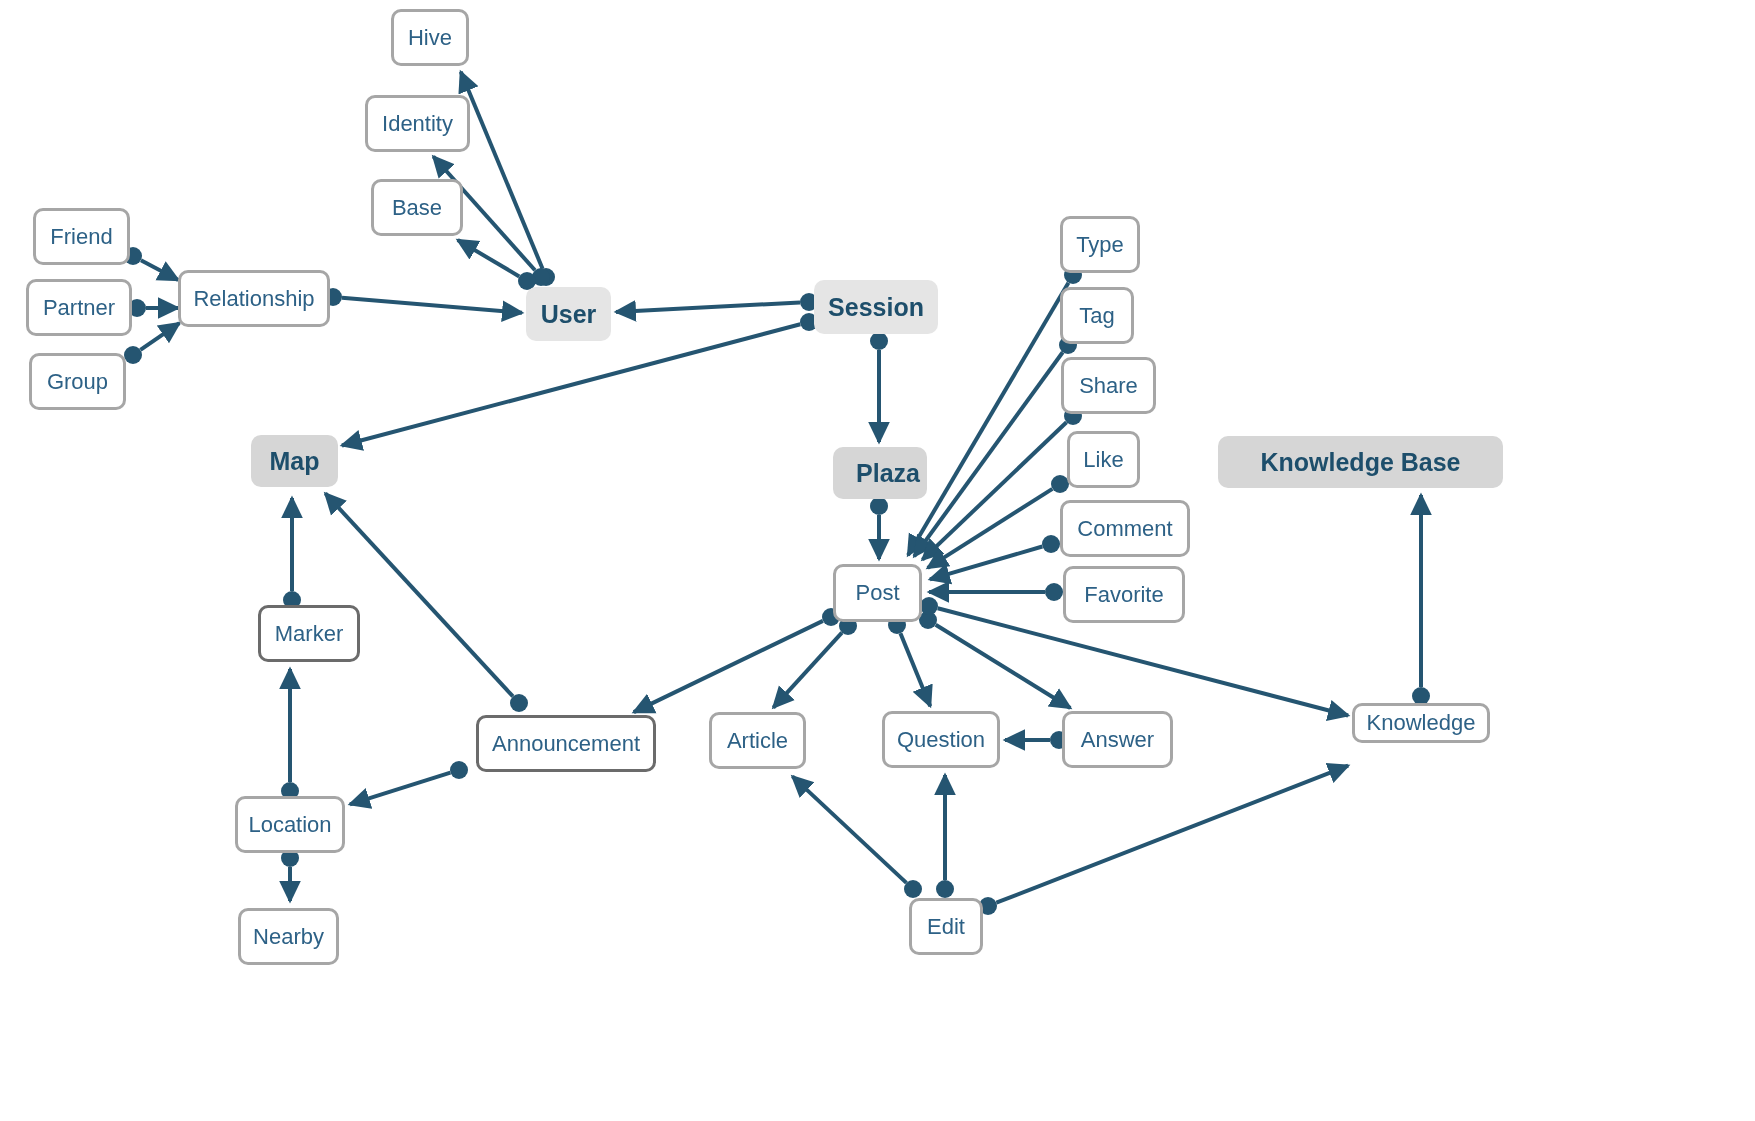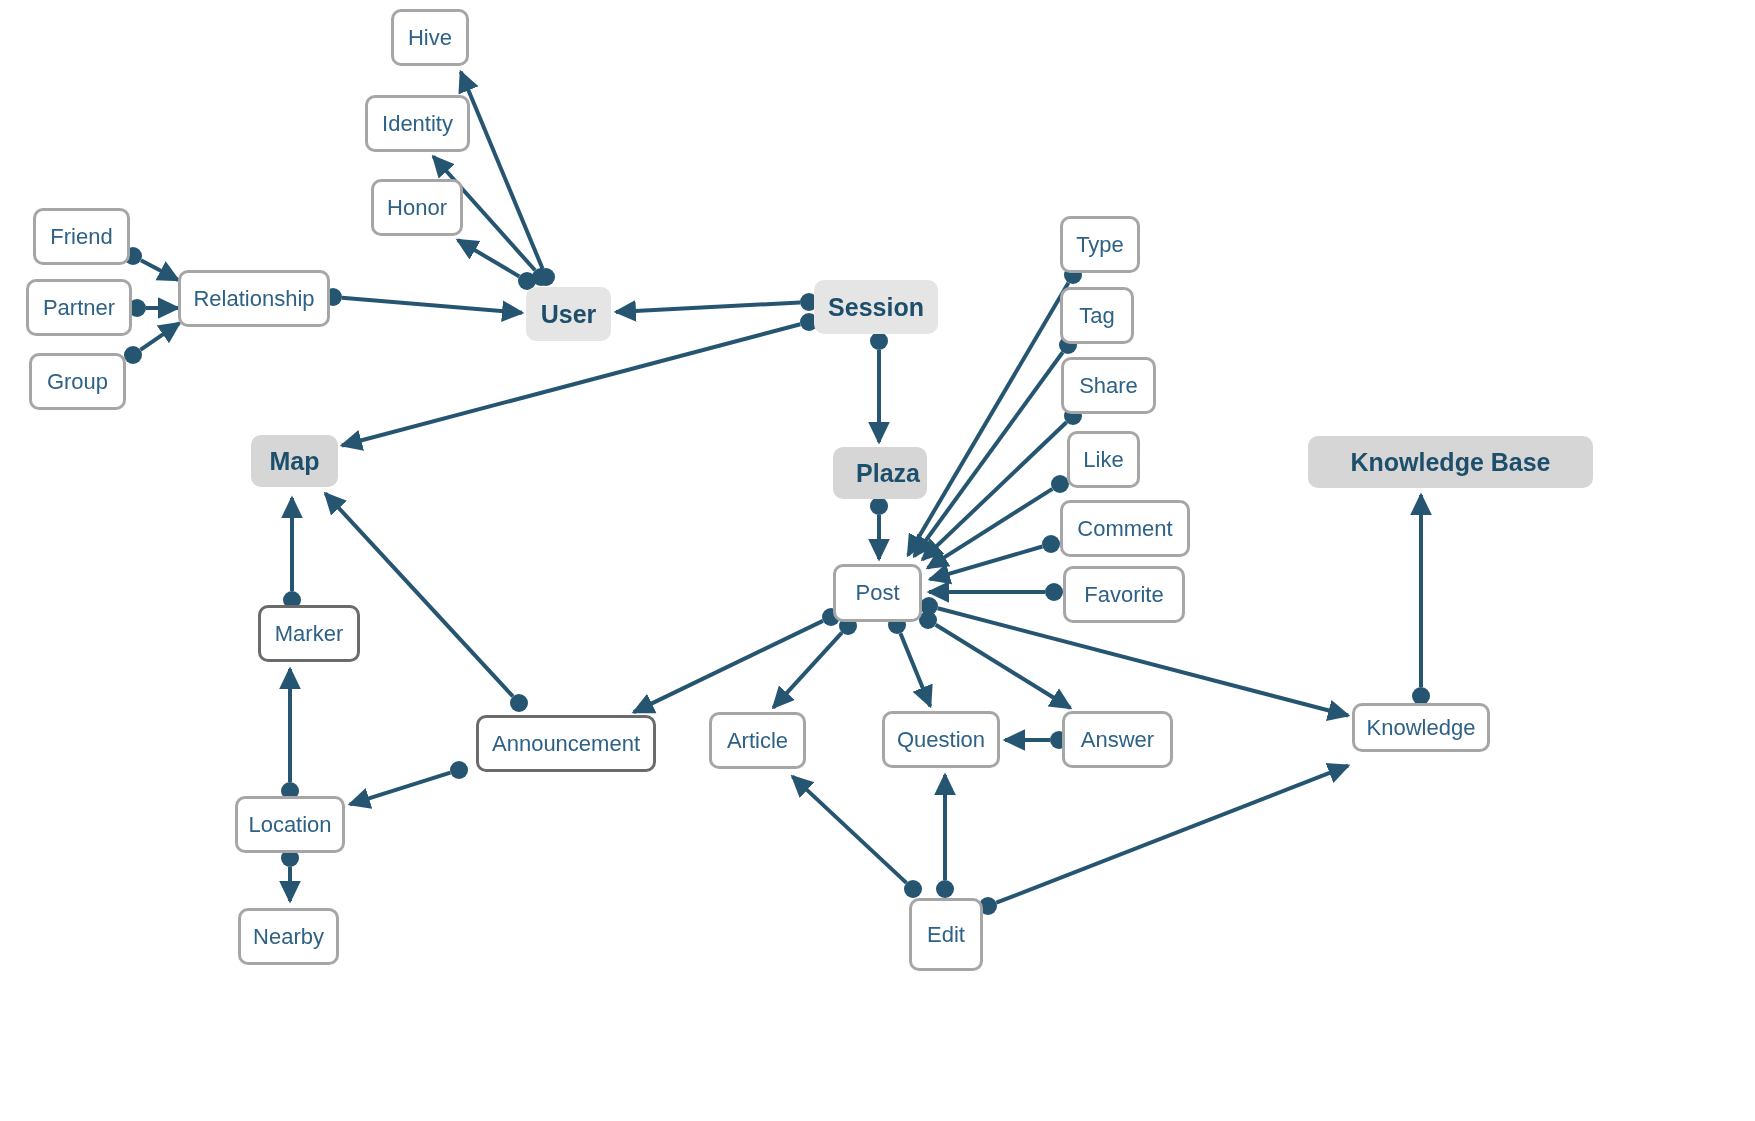--- a/index.html
+++ b/index.html
@@ -92,21 +92,21 @@
       <div class="dot" style="left: 936px; top: 880px; background: rgb(37, 85, 113);"></div>
       <div class="dot" style="left: 979px; top: 897px; background: rgb(37, 85, 113);"></div>
       <div class="dot" style="left: 1412px; top: 687px; background: rgb(37, 85, 113);"></div>
       <div class="node leaf" style="left: 391px; top: 9px; width: 78px; height: 57px;">
         <span>Hive</span>
       </div>
       <div class="node leaf" style="left: 365px; top: 95px; width: 105px; height: 57px;">
         <span>Identity</span>
       </div>
       <div class="node leaf" style="left: 371px; top: 179px; width: 92px; height: 57px;">
-        <span>Honor</span>
+        <span>Base</span>
       </div>
       <div class="node leaf" style="left: 33px; top: 208px; width: 97px; height: 57px;">
         <span>Friend</span>
       </div>
       <div class="node leaf" style="left: 26px; top: 279px; width: 106px; height: 57px;">
         <span>Partner</span>
       </div>
       <div class="node leaf" style="left: 29px; top: 353px; width: 97px; height: 57px;">
         <span>Group</span>
       </div>
@@ -136,47 +136,47 @@
       </div>
       <div class="node leaf" style="left: 1063px; top: 566px; width: 122px; height: 57px;">
         <span>Favorite</span>
       </div>
       <div class="node group dark" style="left: 251px; top: 435px; width: 87px; height: 52px;">
         <span>Map</span>
       </div>
       <div class="node group dark" style="left: 833px; top: 447px; width: 94px; height: 52px; padding-left: 16px;">
         <span>Plaza</span>
       </div>
-      <div class="node group dark" style="left: 1308px; top: 436px; width: 285px; height: 52px;">
+      <div class="node group dark" style="left: 1218px; top: 436px; width: 285px; height: 52px;">
         <span>Knowledge Base</span>
       </div>
       <div class="node leaf" style="left: 833px; top: 564px; width: 89px; height: 58px;">
         <span>Post</span>
       </div>
       <div class="node leaf strong" style="left: 242px; top: 605px; width: 102px; height: 57px;">
         <span>Marker</span>
       </div>
       <div class="node leaf strong" style="left: 460px; top: 715px; width: 180px; height: 57px;">
         <span>Announcement</span>
       </div>
       <div class="node leaf" style="left: 709px; top: 712px; width: 97px; height: 57px;">
         <span>Article</span>
       </div>
       <div class="node leaf" style="left: 882px; top: 711px; width: 118px; height: 57px;">
         <span>Question</span>
       </div>
       <div class="node leaf" style="left: 1062px; top: 711px; width: 111px; height: 57px;">
         <span>Answer</span>
       </div>
-      <div class="node leaf" style="left: 1352px; top: 703px; width: 138px; height: 49px;">
+      <div class="node leaf" style="left: 1352px; top: 703px; width: 138px; height: 40px;">
         <span>Knowledge</span>
       </div>
       <div class="node leaf" style="left: 235px; top: 796px; width: 110px; height: 57px;">
         <span>Location</span>
       </div>
-      <div class="node leaf" style="left: 909px; top: 898px; width: 74px; height: 73px;">
+      <div class="node leaf" style="left: 909px; top: 898px; width: 74px; height: 57px;">
         <span>Edit</span>
       </div>
       <div class="node leaf" style="left: 238px; top: 908px; width: 101px; height: 57px;">
         <span>Nearby</span>
       </div>
     </div>
 </div>
 
 </body></html>

